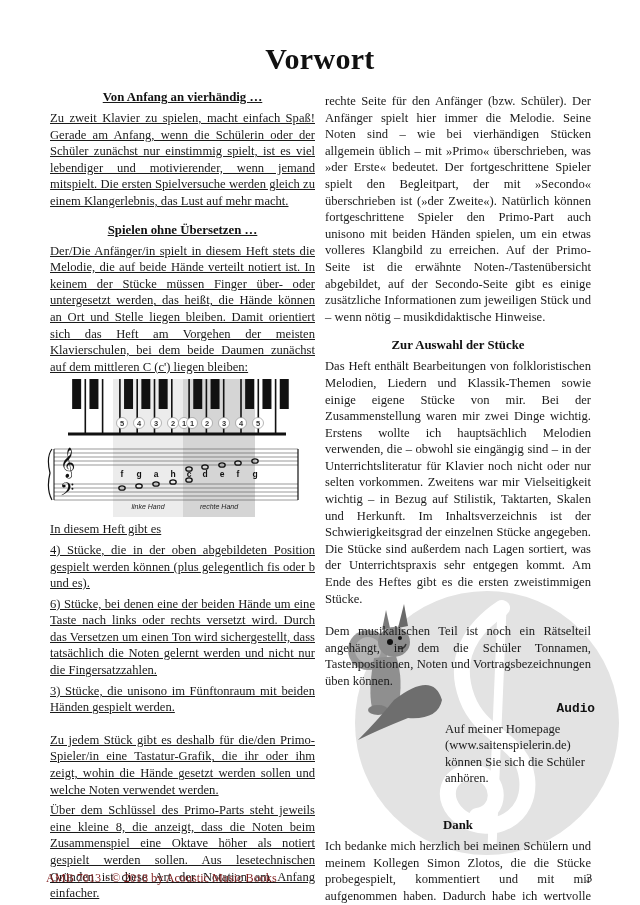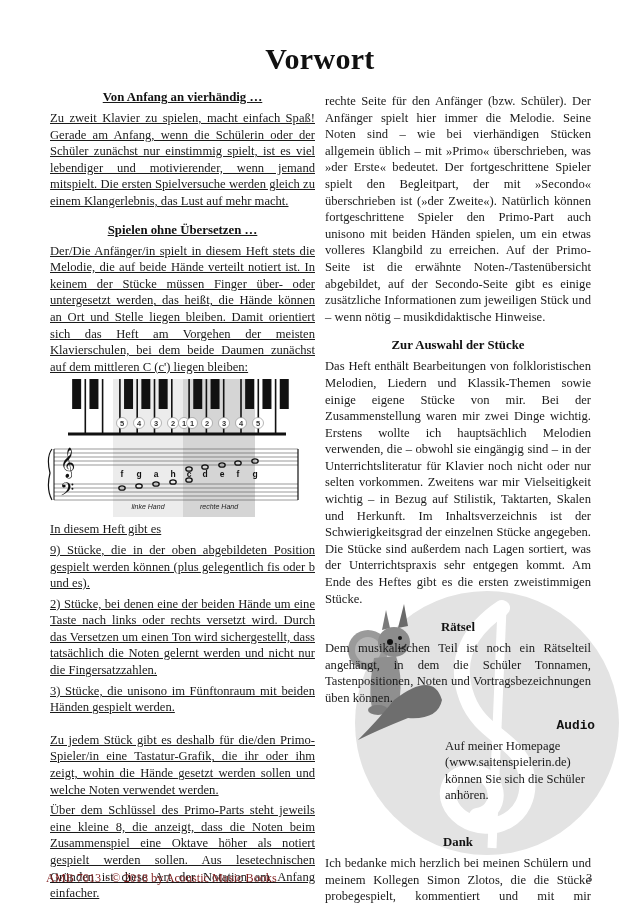--- a/index.html
+++ b/index.html
@@ -142,38 +142,37 @@
           <ellipse cx="143" cy="90" rx="3.2" ry="2.2" fill="none" stroke="#111" stroke-width="1.3"></ellipse>
         </g>
       <text x="14" y="92" font-size="26" fill="#111">𝄞</text>
       <text x="14" y="120" font-size="22" fill="#111">𝄢</text>
       <text x="102" y="130" font-size="7" font-style="italic" text-anchor="middle" font-family="Liberation Sans, sans-serif" fill="#222">linke Hand</text>
       <text x="173" y="130" font-size="7" font-style="italic" text-anchor="middle" font-family="Liberation Sans, sans-serif" fill="#222">rechte Hand</text>
     </svg>
   </div>
 
   <p>In diesem Heft gibt es</p>
-  <p>9) Stücke, die in der oben abgebildeten Position gespielt werden können (plus gelegentlich fis oder b und es).</p>
-  <p>2) Stücke, bei denen eine der beiden Hände um eine Taste nach links oder rechts versetzt wird. Durch das Versetzen um einen Ton wird sichergestellt, dass tatsächlich die Noten gelernt werden und nicht nur die Fingersatzzahlen.</p>
+  <p>4) Stücke, die in der oben abgebildeten Position gespielt werden können (plus gelegentlich fis oder b und es).</p>
+  <p>6) Stücke, bei denen eine der beiden Hände um eine Taste nach links oder rechts versetzt wird. Durch das Versetzen um einen Ton wird sichergestellt, dass tatsächlich die Noten gelernt werden und nicht nur die Fingersatzzahlen.</p>
   <p>3) Stücke, die unisono im Fünftonraum mit beiden Händen gespielt werden.</p>
   <div class="gap"></div>
   <p>Zu jedem Stück gibt es deshalb für die/den Primo-Spieler/in eine Tastatur-Grafik, die ihr oder ihm zeigt, wohin die Hände gesetzt werden sollen und welche Noten verwendet werden.</p>
   <p>Über dem Schlüssel des Primo-Parts steht jeweils eine kleine 8, die anzeigt, dass die Noten beim Zusammenspiel eine Oktave höher als notiert gespielt werden sollen. Aus lesetechnischen Gründen ist diese Art der Notation am Anfang einfacher.</p>
   <div class="gap"></div>
   <h2>Der Aufbau einer Doppelseite in diesem Heft</h2>
   <p>Die linke Seite ist in diesem Heft immer für den fortgeschrittenen Spieler (bzw. Lehrer) bestimmt, die</p>
 </div>
 
 <div class="col right">
   <p>rechte Seite für den Anfänger (bzw. Schüler). Der Anfänger spielt hier immer die Melodie. Seine Noten sind – wie bei vierhändigen Stücken allgemein üblich – mit »Primo« überschrieben, was »der Erste« bedeutet. Der fortgeschrittene Spieler spielt den Begleitpart, der mit »Secondo« überschrieben ist (»der Zweite«). Natürlich können fortgeschrittene Spieler den Primo-Part auch unisono mit beiden Händen spielen, um ein etwas volleres Klangbild zu erreichen. Auf der Primo-Seite ist die erwähnte Noten-/Tastenübersicht abgebildet, auf der Secondo-Seite gibt es einige zusätzliche Informationen zum jeweiligen Stück und – wenn nötig – musikdidaktische Hinweise.</p>
   <div class="gap"></div>
   <h2>Zur Auswahl der Stücke</h2>
   <p>Das Heft enthält Bearbeitungen von folkloristischen Melodien, Liedern und Klassik-Themen sowie einige eigene Stücke von mir. Bei der Zusammenstellung waren mir zwei Dinge wichtig. Erstens wollte ich hauptsächlich Melodien verwenden, die – obwohl sie eingängig sind – in der Unterrichtsliteratur für Klavier noch nicht oder nur selten vorkommen. Zweitens war mir Vielseitigkeit wichtig – in Bezug auf Stilistik, Taktarten, Skalen und Herkunft. Im Inhaltsverzeichnis ist der Schwierigkeitsgrad der einzelnen Stücke angegeben. Die Stücke sind außerdem nach Lagen sortiert, was der Unterrichtspraxis sehr entgegen kommt. Am Ende des Heftes gibt es die ersten zweistimmigen Stücke.</p>
   <div class="gap"></div>
-  <h2>Rätsel</h2>
   <p>Dem musikalischen Teil ist noch ein Rätselteil angehängt, in dem die Schüler Tonnamen, Tastenpositionen, Noten und Vortragsbezeichnungen üben können.</p>
   <div class="gap-s"></div>
   <div class="audio-block">
     <h2>Audio</h2>
     <p>Auf meiner Homepage (www.saitenspielerin.de) können Sie sich die Schüler anhören.</p>
   </div>
   <div style="height:26px"></div>
   <h2>Dank</h2>
   <p>Ich bedanke mich herzlich bei meinen Schülern und meinem Kollegen Simon Zlotos, die die Stücke probegespielt, kommentiert und mit mir aufgenommen haben. Dadurch habe ich wertvolle Rückmeldungen erhalten. Ich bedanke mich außerdem bei Anja Rheims (Illustrationen), Selina Peterson (Tastatur-Diagramme) und Gerd Kratzat (Lektorat).</p>
 

